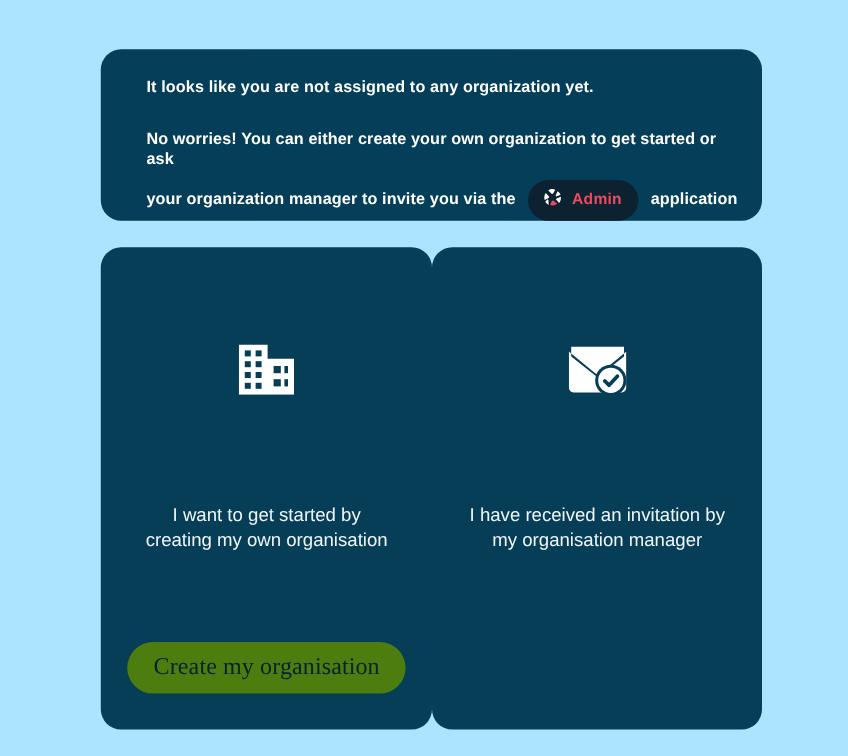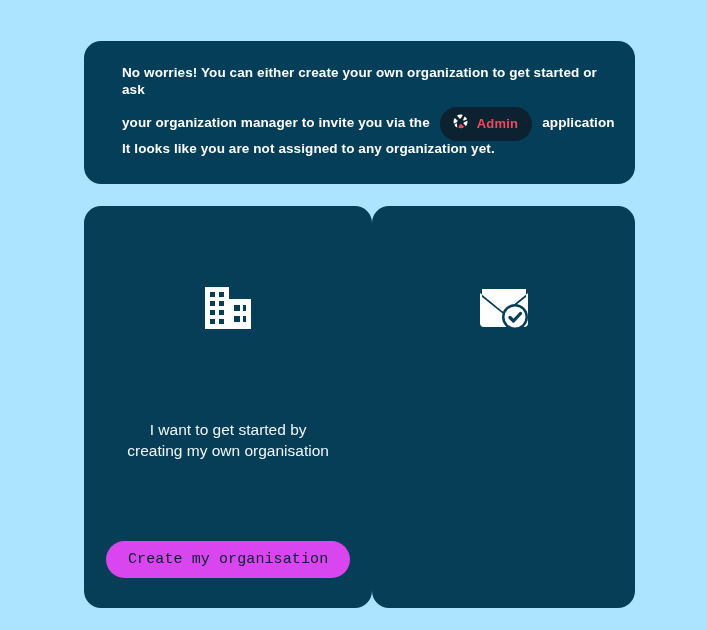--- a/index.html
+++ b/index.html
@@ -113,39 +113,41 @@
     font-size: 15.5px;
     line-height: 1.33;
     text-align: center;
     font-weight: normal;
     max-width: 215px;
   }
 
   .card-spacer { flex: 1 1 auto; }
 
   .cta {
-    background: #d946ef;
+    background: #4d7c0f;
     color: #08222e;
     border: none;
     border-radius: 999px;
-    font-family: Liberation Mono, monospace;
-    font-size: 15px;
+    font-family: Liberation Serif, serif;
+    font-size: 20px;
     font-weight: normal;
     padding: 10px 22px;
     cursor: pointer;
     letter-spacing: 0.1px;
     white-space: nowrap;
   }
 </style>
 </head>
 <body>
 
 <div class="page">
 
   <div class="banner">
+    <div class="banner-line banner-title">It looks like you are not assigned to any organization yet.</div>
+
     <div class="banner-line banner-body">
       <span class="l1">No worries! You can either create your own organization to get started or ask</span>
       <span class="l2">
         <span>your organization manager to invite you via the</span>
         <span class="badge">
           <span class="aperture-icon">
             <svg width="17" height="17" viewBox="0 0 24 24" aria-hidden="true">
               <g fill="#ffffff">
                 <path d="M12 2.2c-1.9 0-3.7.6-5.1 1.7l4.2 4.2c.4-.2.9-.3 1.4-.3l2.6-4.9c-1-.5-2-.7-3.1-.7z"></path>
                 <path d="M3.9 6.9C2.8 8.3 2.2 10.1 2.2 12c0 1.1.2 2.1.6 3.1l4.9-2.6c0-.5.1-1 .3-1.4L3.9 6.9z"></path>
@@ -154,22 +156,20 @@
                 <path d="M21.8 12c0-.3 0-.6-.1-.9l-5.1 2.2c-.1.5-.3.9-.6 1.3l3.6 4.1c1.4-1.6 2.2-3.6 2.2-6.7z"></path>
               </g>
               <path d="M9 20.9c1 .3 2 .5 3 .5 2 0 3.8-.6 5.3-1.8l-4.4-3.9c-.5.2-1 .3-1.6.2L9 20.9z" fill="#ef4a5e"></path>
             </svg>
           </span>
           <span class="badge-label">Admin</span>
         </span>
         <span>application</span>
       </span>
     </div>
-
-    <div class="banner-line banner-title">It looks like you are not assigned to any organization yet.</div>
   </div>
 
   <div class="cards">
 
     <div class="card">
       <div class="card-icon">
         <svg width="46" height="42" viewBox="0 0 46 42" aria-hidden="true">
           <g fill="#ffffff">
             <path d="M0 0 H24 V12 H46 V42 H0 Z"></path>
           </g>
@@ -198,17 +198,18 @@
       <div class="card-icon">
         <svg width="48" height="42" viewBox="0 0 48 42" aria-hidden="true">
           <g fill="#ffffff">
             <path d="M2 2 H46 V10 L26 26 C24.8 27 23.2 27 22 26 L2 10 Z M0 6 L0 36 A4 4 0 0 0 4 40 H44 A4 4 0 0 0 48 36 L48 6 L26 24 C24.8 25 23.2 25 22 24 Z"></path>
           </g>
           <circle cx="35" cy="30" r="13" fill="#063e58"></circle>
           <circle cx="35" cy="30" r="10.5" fill="#ffffff"></circle>
           <path d="M30 30.5 L33.5 34 L40.5 26.5" fill="none" stroke="#063e58" stroke-width="3.2" stroke-linecap="round" stroke-linejoin="round"></path>
         </svg>
       </div>
+      <div class="card-text">I have received an invitation by my organisation manager</div>
       <div class="card-spacer"></div>
     </div>
 
   </div>
 </div>
 
 </body></html>

